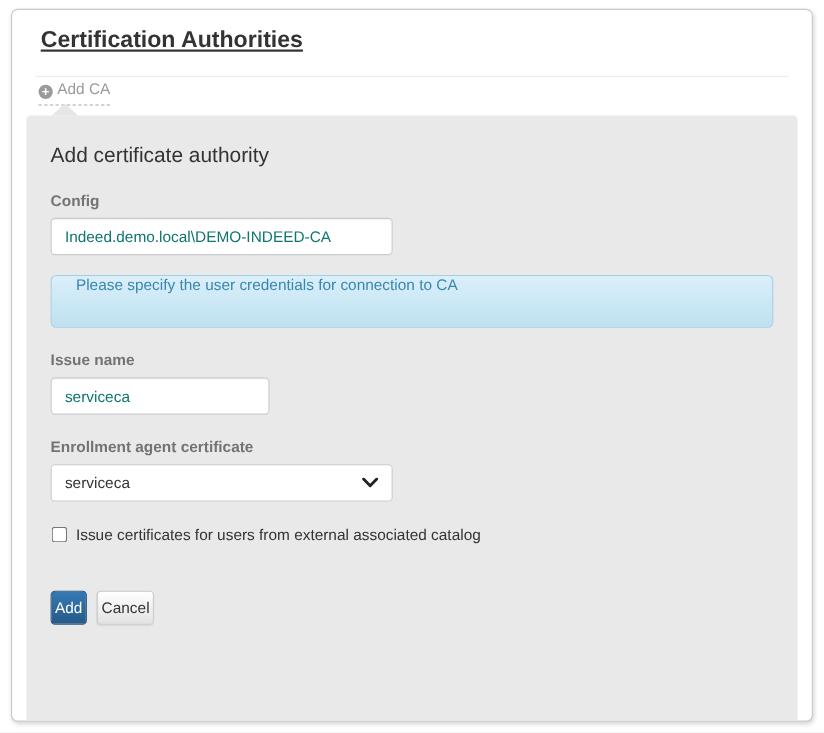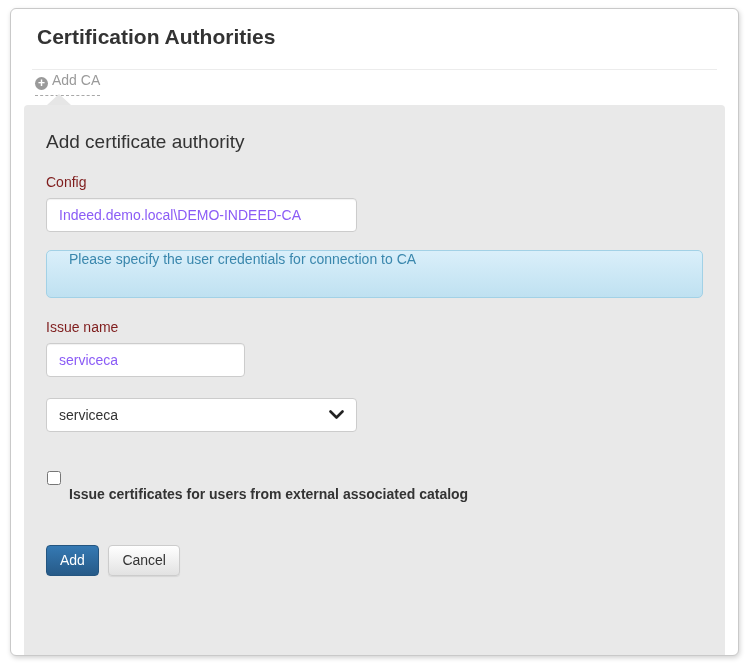--- a/index.html
+++ b/index.html
@@ -17,20 +17,21 @@
     border-radius: 6px;
     box-shadow: 1px 2px 5px rgba(0,0,0,0.18);
     padding: 0 13px;
     overflow: hidden;
   }
   .page-title {
     font-size: 21px;
     font-weight: bold;
     color: #333;
     margin: 16px 12px 0 13px;
+    text-decoration: underline;
   }
   .title-divider {
     border: 0;
     border-top: 1px solid #ececec;
     margin: 20px 8px 0 8px;
   }
   .add-ca-link {
     display: inline-block;
     margin: 2px 0 0 11px;
     color: #9a9a9a;
@@ -72,31 +73,31 @@
   .form-title {
     font-size: 19px;
     font-weight: normal;
     color: #333;
     margin: 6px 0 0 0;
   }
   .form-group { margin-top: 21px; }
   .form-group label {
     display: block;
     font-size: 14px;
-    font-weight: normal;
-    color: #7f1d1d;
+    font-weight: bold;
+    color: #737373;
     margin-bottom: 8px;
   }
   .text-input {
     height: 34px;
     border: 1px solid #ccc;
     border-radius: 4px;
     padding: 6px 12px;
     font-size: 14px;
-    color: #8b5cf6;
+    color: #0f766e;
     background: #fff;
     box-shadow: inset 0 1px 1px rgba(0,0,0,0.06);
     font-family: "Liberation Sans", "DejaVu Sans", sans-serif;
     outline: none;
   }
   .w-wide { width: 311px; }
   .w-med  { width: 199px; }
   .pw { letter-spacing: 1px; color: #444; }
   .alert-info {
     margin-top: 18px;
@@ -136,27 +137,27 @@
     align-items: center;
     font-size: 14px;
     color: #333;
   }
   .checkbox-row input[type="checkbox"] {
     width: 14px; height: 14px;
     margin: 0 8px 0 1px;
     accent-color: #fff;
     cursor: pointer;
   }
-  .checkbox-row .cb-label { font-weight: bold; cursor: pointer; margin-top: 32px; }
+  .checkbox-row .cb-label { font-weight: normal; cursor: pointer; }
   .button-row { margin-top: 15px; }
   .btn {
     display: inline-block;
     font-size: 14px;
     line-height: 17px;
-    padding: 6px 13px;
+    padding: 6px 3px;
     border-radius: 4px;
     cursor: pointer;
     font-family: "Liberation Sans", "DejaVu Sans", sans-serif;
   }
   .btn-primary {
     color: #fff;
     background: linear-gradient(#3579b3, #265a88);
     border: 1px solid #245580;
   }
   .btn-default {
@@ -195,20 +196,21 @@
       <span>Please specify the user credentials for connection to CA</span>
     </div>
 
     <div class="form-group">
       <label>Issue name</label>
       <input type="text" class="text-input w-med" value="serviceca" style="">
     </div>
 
 
     <div class="form-group">
+      <label>Enrollment agent certificate</label>
       <div class="select-wrap">
         <select>
           <option>serviceca</option>
         </select>
         <svg class="chevron-down" width="15" height="10" viewBox="0 0 15 10">
           <polyline points="1.5,1.5 7.5,7.5 13.5,1.5" fill="none" stroke="#222" stroke-width="2.6" stroke-linecap="round" stroke-linejoin="round"></polyline>
         </svg>
       </div>
     </div>
 

